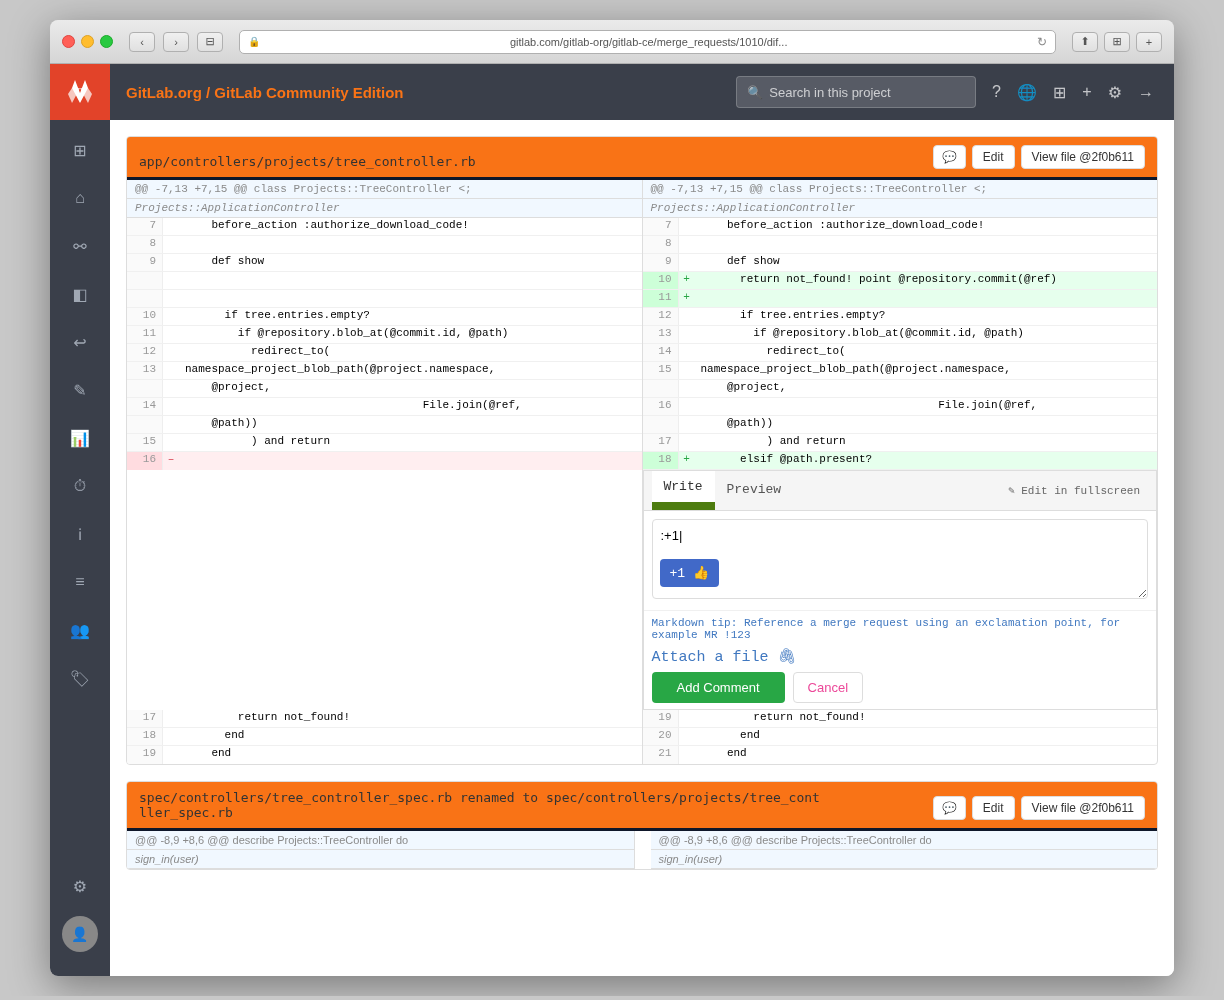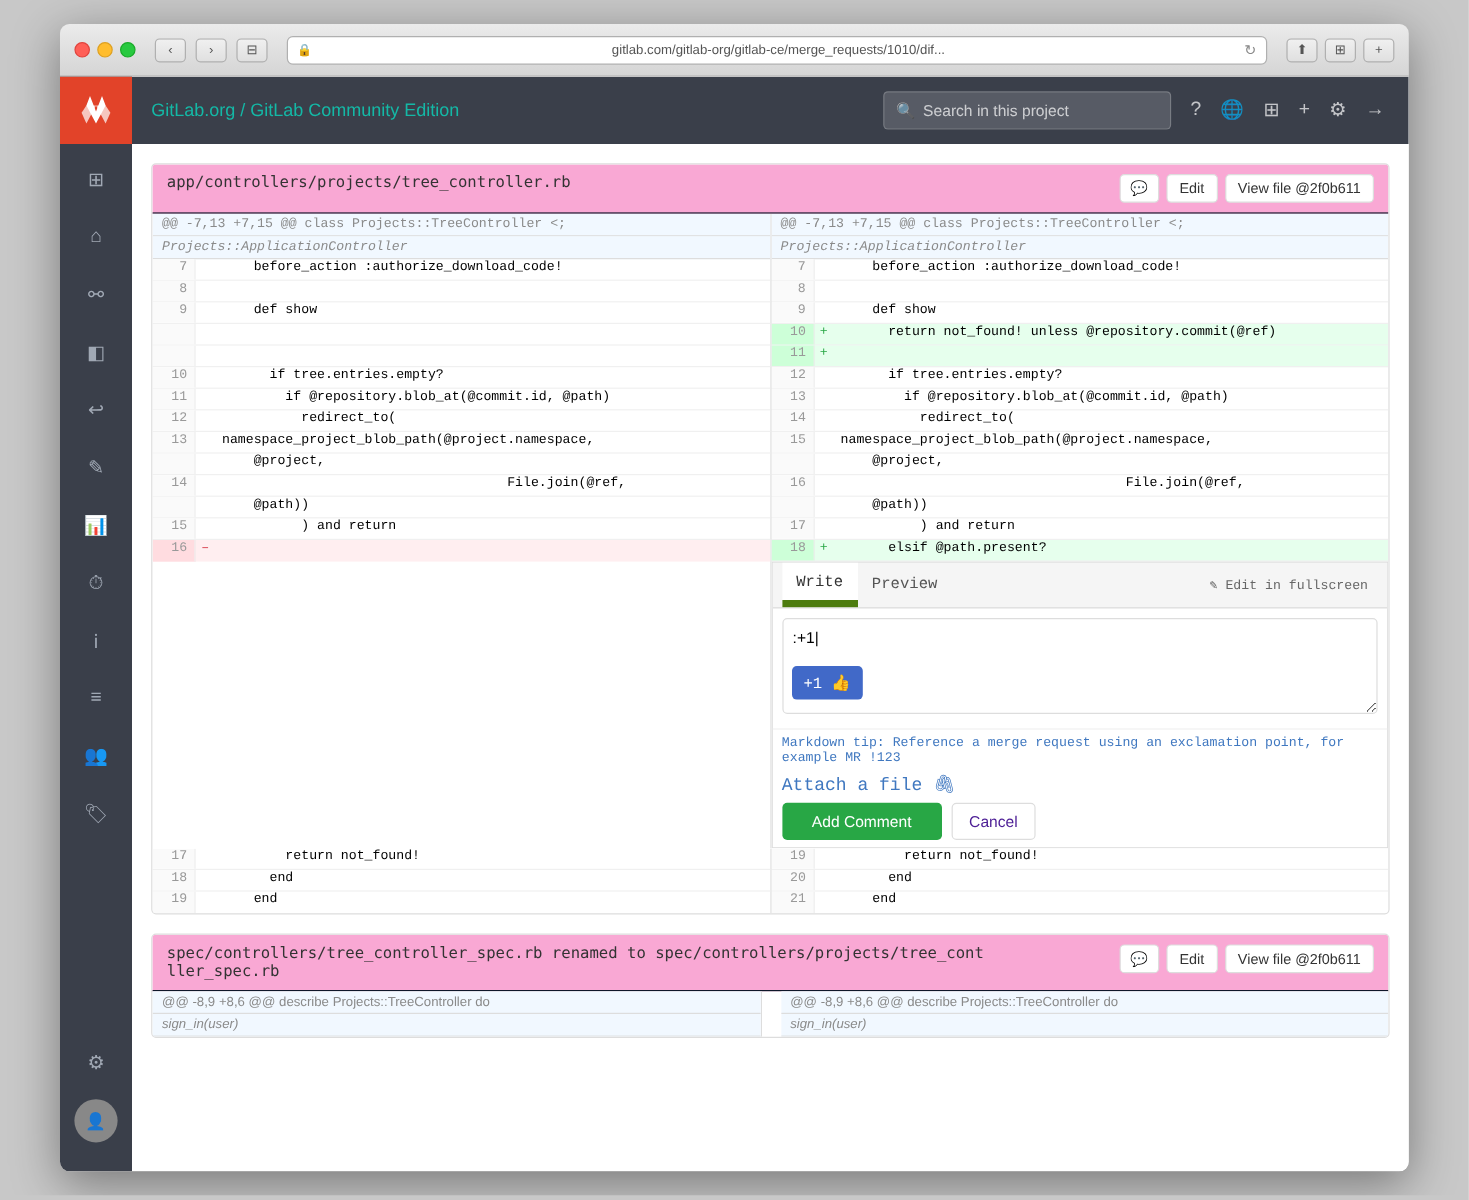--- a/index.html
+++ b/index.html
@@ -143,23 +143,23 @@
     
     .top-header {
       background: #3a3f4a;
       height: 56px;
       display: flex;
       align-items: center;
       padding: 0 16px;
       gap: 12px;
     }
     .brand-title {
-      color: #14b8a6;
+      color: #f97316;
       font-size: 15px;
-      font-weight: 400;
+      font-weight: 700;
     }
     .header-search {
       margin-left: auto;
       background: rgba(255,255,255,0.15);
       border: 1px solid rgba(255,255,255,0.2);
       border-radius: 4px;
       height: 32px;
       width: 240px;
       display: flex;
       align-items: center;
@@ -190,25 +190,25 @@
 
     
     .file-section {
       border: 1px solid #ddd;
       border-radius: 4px;
       margin-bottom: 16px;
       overflow: hidden;
     }
 
     .file-header {
-      background: #f9a8d4;
-      border-bottom: 1px solid #0f172a;
+      background: #f97316;
+      border-bottom: 3px solid #0f172a;
       padding: 8px 12px;
       display: flex;
-      align-items: flex-start;
+      align-items: flex-end;
       gap: 8px;
     }
     .file-path {
       font-size: 13px;
       color: #333;
       font-family: 'Monaco', 'Menlo', monospace;
       flex: 1;
     }
     .file-header-btns {
       display: flex;
@@ -316,21 +316,21 @@
       align-items: center;
     }
     .comment-tab {
       padding: 8px 12px;
       font-size: 13px;
       cursor: pointer;
       border-bottom: 2px solid transparent;
       color: #555;
     }
     .comment-tab.active {
-      border-bottom: 6px solid #4d7c0f;
+      border-bottom: 8px solid #4d7c0f;
       color: #333;
       background: white;
     }
     .comment-fullscreen {
       margin-left: auto;
       font-size: 11px;
       color: #666;
       cursor: pointer;
       padding: 8px;
     }
@@ -394,21 +394,21 @@
       cursor: pointer;
       font-weight: 500;
     }
     .btn-cancel {
       background: white;
       border: 1px solid #ddd;
       border-radius: 4px;
       padding: 7px 14px;
       font-size: 13px;
       cursor: pointer;
-      color: #4c1d95;
+      color: #ec4899;
     }
 
     
     .file-section-2 {
       border: 1px solid #ddd;
       border-radius: 4px;
       overflow: hidden;
     }
 
     .diff-container-full {
@@ -629,21 +629,21 @@
                 <span class="diff-code"></span>
               </div>
               <div class="diff-row">
                 <span class="diff-line-num">9</span>
                 <span class="diff-sign"></span>
                 <span class="diff-code">    def show</span>
               </div>
               <div class="diff-row diff-row-added">
                 <span class="diff-line-num">10</span>
                 <span class="diff-sign diff-sign-added">+</span>
-                <span class="diff-code">      return not_found! unless @repository.commit(@ref)</span>
+                <span class="diff-code">      return not_found! point @repository.commit(@ref)</span>
               </div>
               <div class="diff-row diff-row-added">
                 <span class="diff-line-num">11</span>
                 <span class="diff-sign diff-sign-added">+</span>
                 <span class="diff-code"></span>
               </div>
               <div class="diff-row">
                 <span class="diff-line-num">12</span>
                 <span class="diff-sign"></span>
                 <span class="diff-code">      if tree.entries.empty?</span>

